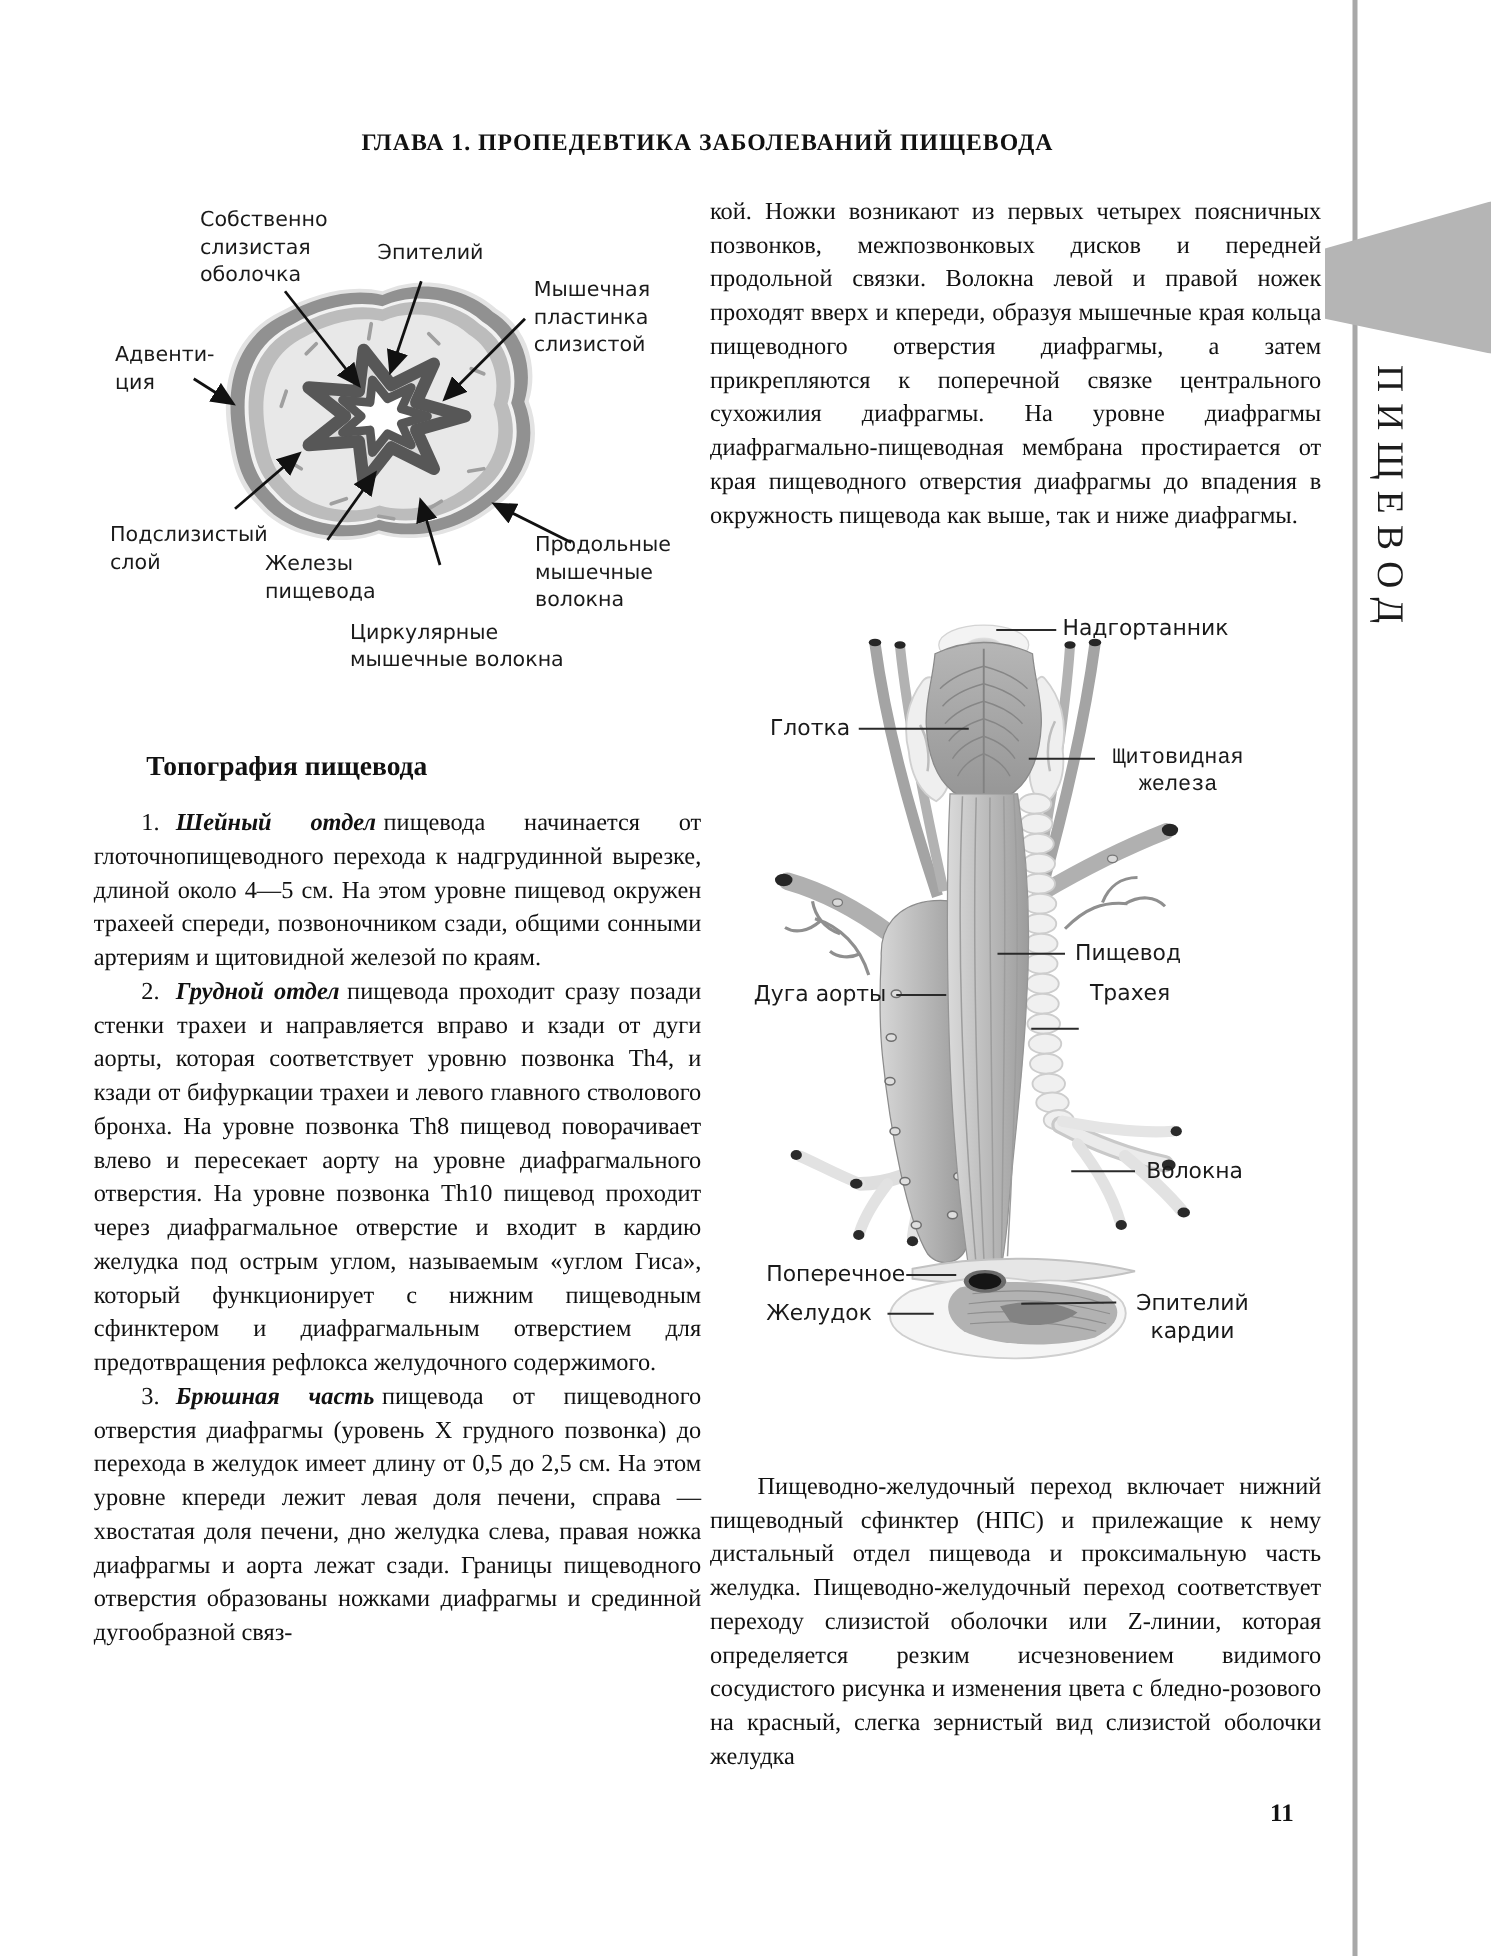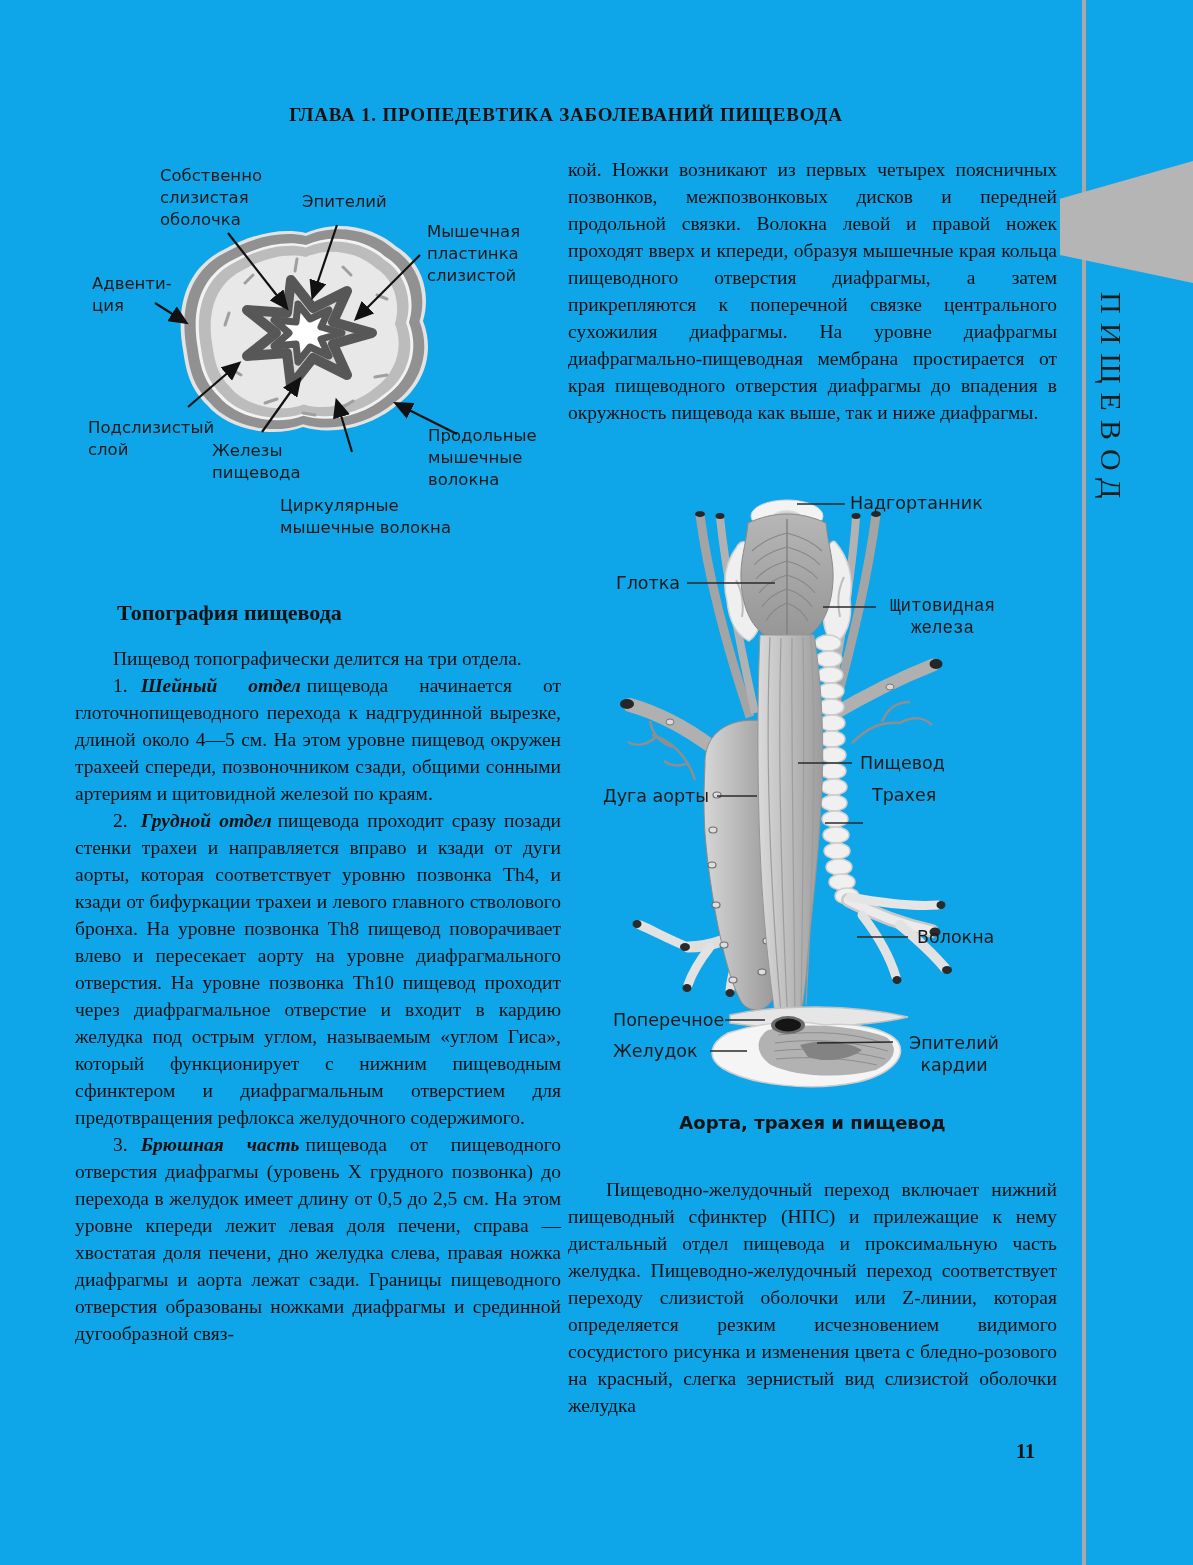--- a/index.html
+++ b/index.html
@@ -1,16 +1,16 @@
 <!DOCTYPE html>
 <html><head>
 <meta charset="utf-8">
 <style>
   html,body{margin:0;padding:0;background:#888;}
-  #page{position:relative;width:1193px;height:1565px;background:#0ea5e9;overflow:hidden;
+  #page{position:relative;width:1193px;height:1565px;background:#ffffff;overflow:hidden;
         font-family:"Liberation Serif",serif;color:#111;}
   .abs{position:absolute;}
   
   #chapter{left:75px;top:104px;width:982px;text-align:center;font-weight:bold;
            font-size:19px;letter-spacing:.8px;}
   
   #edge-rule{left:1082px;top:0;width:4px;height:1565px;}
   #edge-tab{left:1060px;top:161px;width:133px;height:122px;
             clip-path:polygon(0% 31%,100% 0%,100% 100%,0% 77%);}
   #side-tab-text{left:1094px;top:292px;writing-mode:vertical-rl;font-size:30px;
@@ -103,21 +103,20 @@
     <div class="abs figlabel" style="left:205px;top:340px;width:185px;">Циркулярные
 мышечные волокна</div>
     <div class="abs figlabel" style="left:353px;top:270px;width:110px;">Продольные
 мышечные
 волокна</div>
   </div>
 
   <div class="abs" id="topo-heading">Топография пищевода</div>
 
   <div class="abs bodytext" style="left:75px;top:645px;">
-    <p>Пищевод топографически делится на три отдела.</p>
     <p><span class="item-num">1.</span><span class="item-lead">Шейный отдел</span><span>пищевода начинается от глоточнопищеводного перехода к надгрудинной вырезке, длиной около 4—5 см. На этом уровне пищевод окружен трахеей спереди, позвоночником сзади, общими сонными артериям и щитовидной железой по краям.</span></p>
     <p><span class="item-num">2.</span><span class="item-lead">Грудной отдел</span><span>пищевода проходит сразу позади стенки трахеи и направляется вправо и кзади от дуги аорты, которая соответствует уровню позвонка Th4, и кзади от бифуркации трахеи и левого главного стволового бронха. На уровне позвонка Th8 пищевод поворачивает влево и пересекает аорту на уровне диафрагмального отверстия. На уровне позвонка Th10 пищевод проходит через диафрагмальное отверстие и входит в кардию желудка под острым углом, называемым «углом Гиса», который функционирует с нижним пищеводным сфинктером и диафрагмальным отверстием для предотвращения рефлокса желудочного содержимого.</span></p>
     <p><span class="item-num">3.</span><span class="item-lead">Брюшная часть</span><span>пищевода от пищеводного отверстия диафрагмы (уровень X грудного позвонка) до перехода в желудок имеет длину от 0,5 до 2,5 см. На этом уровне кпереди лежит левая доля печени, справа — хвостатая доля печени, дно желудка слева, правая ножка диафрагмы и аорта лежат сзади. Границы пищеводного отверстия образованы ножками диафрагмы и срединной дугообразной связ-</span></p>
   </div>
 
   <div class="abs bodytext" style="left:568px;top:156px;width:489px;">
     <p class="noindent">кой. Ножки возникают из первых четырех поясничных позвонков, межпозвонковых дисков и передней продольной связки. Волокна левой и правой ножек проходят вверх и кпереди, образуя мышечные края кольца пищеводного отверстия диафрагмы, а затем прикрепляются к поперечной связке центрального сухожилия диафрагмы. На уровне диафрагмы диафрагмально-пищеводная мембрана простирается от края пищеводного отверстия диафрагмы до впадения в окружность пищевода как выше, так и ниже диафрагмы.</p>
   </div>
 
   <svg class="abs" style="left:600px;top:485px;" width="460" height="625" viewBox="0 0 460 625">
@@ -312,21 +311,20 @@
   <div class="abs f2label ctr" style="left:880px;top:595px;width:125px;font-family:Liberation Mono, monospace;">Щитовидная
 железа</div>
   <div class="abs f2label" style="left:860px;top:752px;">Пищевод</div>
   <div class="abs f2label" style="left:603px;top:785px;">Дуга аорты</div>
   <div class="abs f2label" style="left:872px;top:784px;">Трахея</div>
   <div class="abs f2label" style="left:917px;top:926px;">Волокна</div>
   <div class="abs f2label" style="left:613px;top:1009px;">Поперечное</div>
   <div class="abs f2label" style="left:613px;top:1040px;">Желудок</div>
   <div class="abs f2label ctr" style="left:898px;top:1032px;width:112px;">Эпителий
 кардии</div>
-  <div class="abs figcaption" style="left:568px;top:1112px;width:489px;font-size:18px;">Аорта, трахея и пищевод</div>
 
   <div class="abs bodytext" style="left:568px;top:1176px;width:489px;">
     <p>Пищеводно-желудочный переход включает нижний пищеводный сфинктер (НПС) и прилежащие к нему дистальный отдел пищевода и проксимальную часть желудка. Пищеводно-желудочный переход соответствует переходу слизистой оболочки или Z-линии, которая определяется резким исчезновением видимого сосудистого рисунка и изменения цвета с бледно-розового на красный, слегка зернистый вид слизистой оболочки желудка</p>
   </div>
 
   <div class="abs" id="page-num">11</div>
 
 </div>
 
 </body></html>

